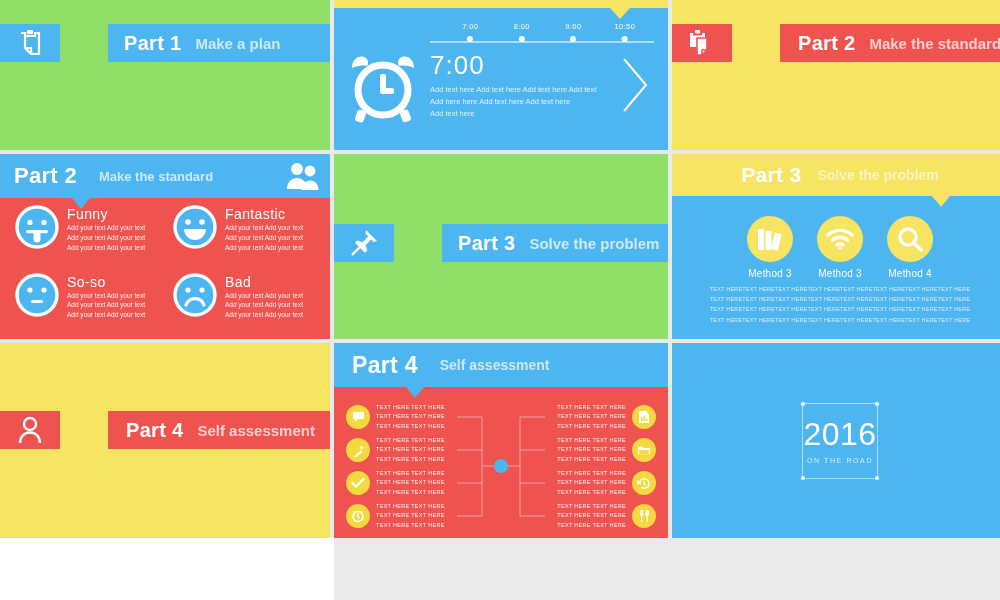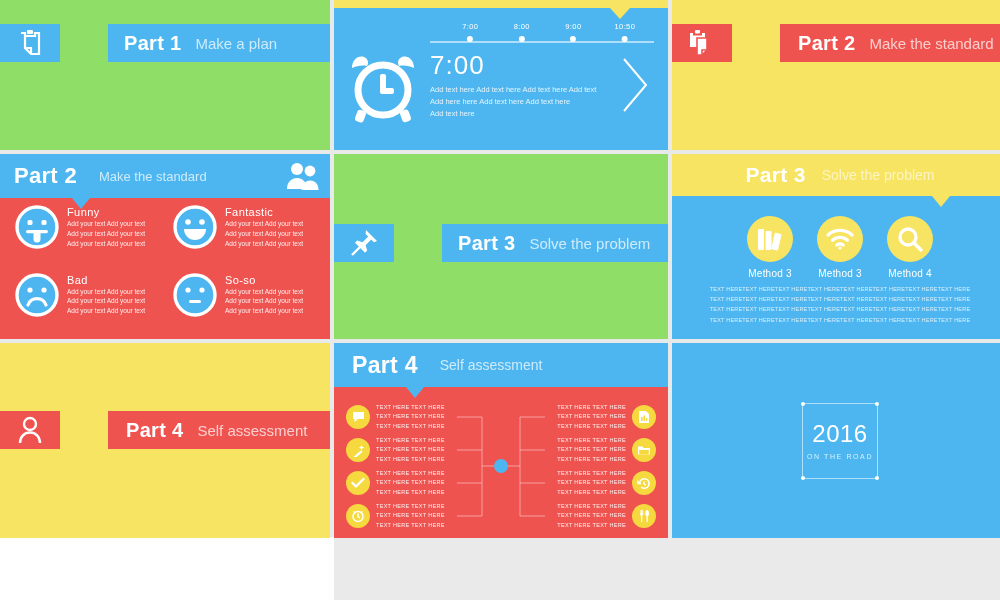--- a/index.html
+++ b/index.html
@@ -23,21 +23,21 @@
   .slide { position: relative; overflow: hidden; }
 
   
   .icon-box {
     position: absolute; display: flex; align-items: center; justify-content: center;
   }
   .title-bar {
     position: absolute; display: flex; align-items: center;
   }
   .t-main { font-weight: bold; letter-spacing: .3px; color: #fff; text-align: center; }
-  .t-sub  { color: rgba(255,255,255,.72); font-weight: 400; text-align: center; }
+  .t-sub  { color: rgba(255,255,255,.72); font-weight: 700; text-align: center; }
 
   
   .s1 { background: #8ede68; }
   .s1 .icon-box { left: 0; top: 24px; width: 60px; height: 38px; background: #4db6f0; }
   .s1 .title-bar { left: 108px; top: 24px; right: 0; height: 38px; background: #4db6f0; padding-left: 16px; gap: 14px; }
   .s1 .t-main { font-size: 20px; }
   .s1 .t-sub  { font-size: 15px; }
 
   
   .s2 { background: #4db6f0; }
@@ -69,21 +69,21 @@
   .s4 .hdr .t-main { font-size: 22px; }
   .s4 .hdr .t-sub { font-size: 13px; }
   .s4 .users-ico { position: absolute; right: 10px; top: 7px; width: 34px; height: 30px; }
   .s4 .notch { position: absolute; top: 44px; left: 72px; width: 0; height: 0;
     border-left: 9px solid transparent; border-right: 9px solid transparent; border-top: 11px solid #4db6f0; }
   .emoji-grid { position: absolute; left: 14px; right: 6px; top: 50px; bottom: 4px;
     display: grid; grid-template-columns: 1fr 1fr; grid-template-rows: 1fr 1fr; gap: 4px 6px; }
   .emoji-cell { display: flex; gap: 7px; }
   .face { width: 46px; height: 46px; flex: 0 0 46px; }
   .emoji-txt { padding-top: 2px; }
-  .emoji-name { font-size: 11px; color: #fff; font-weight: 400; letter-spacing: .4px; margin-bottom: 1px; }
+  .emoji-name { font-size: 14px; color: #fff; font-weight: 400; letter-spacing: .4px; margin-bottom: 1px; }
   .emoji-body { font-size: 6.5px; line-height: 1.5; color: rgba(255,255,255,.9); }
   .e-right .emoji-name, .e-right .emoji-body { text-align: left; }
 
   
   .s5 { background: #8ede68; }
   .s5 .icon-box { left: 0; top: 70px; width: 60px; height: 38px; background: #4db6f0; }
   .s5 .title-bar { left: 108px; top: 70px; right: 0; height: 38px; background: #4db6f0; padding-left: 16px; gap: 14px; }
   .s5 .t-main { font-size: 20px; }
   .s5 .t-sub  { font-size: 15px; }
 
@@ -131,21 +131,21 @@
   .mm-right .mm-txt { text-align: right; }
   .mm-svg { position: absolute; left: 0; top: 0; width: 100%; height: 100%; pointer-events: none; }
 
   
   .s9 { background: #4db6f0; display: flex; align-items: center; justify-content: center; }
   .frame { position: relative; width: 76px; height: 76px; border: 1px solid rgba(255,255,255,.55);
            display: flex; flex-direction: column; align-items: center; justify-content: center; }
   .frame .cor { position: absolute; width: 4px; height: 4px; border-radius: 50%; background: #fff; }
   .frame .c1 { left: -2px; top: -2px; } .frame .c2 { right: -2px; top: -2px; }
   .frame .c3 { left: -2px; bottom: -2px; } .frame .c4 { right: -2px; bottom: -2px; }
-  .y-year { font-size: 24px; color: #fff; font-weight: 300; letter-spacing: .5px; line-height: 1; }
+  .y-year { font-size: 32px; color: #fff; font-weight: 300; letter-spacing: .5px; line-height: 1; }
   .y-sub { font-size: 7px; color: rgba(255,255,255,.8); letter-spacing: 1.6px; margin-top: 7px; }
 </style>
 </head>
 <body>
 
 <div id="white-left"></div>
 
 <div id="grid">
 
   <div class="slide s1">
@@ -286,50 +286,50 @@
         <div class="emoji-txt">
           <div class="emoji-name">Fantastic</div>
           <div class="emoji-body">
             <div>Add your text Add your text</div>
             <div>Add your text Add your text</div>
             <div>Add your text Add your text</div>
           </div>
         </div>
       </div>
 
+      <div class="emoji-cell">
+        <div class="face">
+          <svg width="46" height="46" viewBox="0 0 46 46">
+            <circle cx="23" cy="23" r="20" fill="#4db6f0" stroke="#fff" stroke-width="3.4"></circle>
+            <circle cx="16" cy="18" r="2.6" fill="#fff"></circle>
+              <circle cx="30" cy="18" r="2.6" fill="#fff"></circle>
+            <rect x="17" y="28" width="12" height="3" rx="1.5" fill="#fff"></rect>
+          </svg>
+        </div>
+        <div class="emoji-txt">
+          <div class="emoji-name">So-so</div>
+          <div class="emoji-body">
+            <div>Add your text Add your text</div>
+            <div>Add your text Add your text</div>
+            <div>Add your text Add your text</div>
+          </div>
+        </div>
+      </div>
+
       <div class="emoji-cell e-right">
         <div class="face">
           <svg width="46" height="46" viewBox="0 0 46 46">
             <circle cx="23" cy="23" r="20" fill="#4db6f0" stroke="#fff" stroke-width="3.4"></circle>
             <circle cx="16" cy="18" r="2.6" fill="#fff"></circle>
               <circle cx="30" cy="18" r="2.6" fill="#fff"></circle>
             <path d="M14 33a9.5 9.5 0 0 1 18 0" fill="none" stroke="#fff" stroke-width="3.2" stroke-linecap="round"></path>
           </svg>
         </div>
         <div class="emoji-txt">
           <div class="emoji-name">Bad</div>
-          <div class="emoji-body">
-            <div>Add your text Add your text</div>
-            <div>Add your text Add your text</div>
-            <div>Add your text Add your text</div>
-          </div>
-        </div>
-      </div>
-
-      <div class="emoji-cell">
-        <div class="face">
-          <svg width="46" height="46" viewBox="0 0 46 46">
-            <circle cx="23" cy="23" r="20" fill="#4db6f0" stroke="#fff" stroke-width="3.4"></circle>
-            <circle cx="16" cy="18" r="2.6" fill="#fff"></circle>
-              <circle cx="30" cy="18" r="2.6" fill="#fff"></circle>
-            <rect x="17" y="28" width="12" height="3" rx="1.5" fill="#fff"></rect>
-          </svg>
-        </div>
-        <div class="emoji-txt">
-          <div class="emoji-name">So-so</div>
           <div class="emoji-body">
             <div>Add your text Add your text</div>
             <div>Add your text Add your text</div>
             <div>Add your text Add your text</div>
           </div>
         </div>
       </div>
     </div>
   </div>
 

